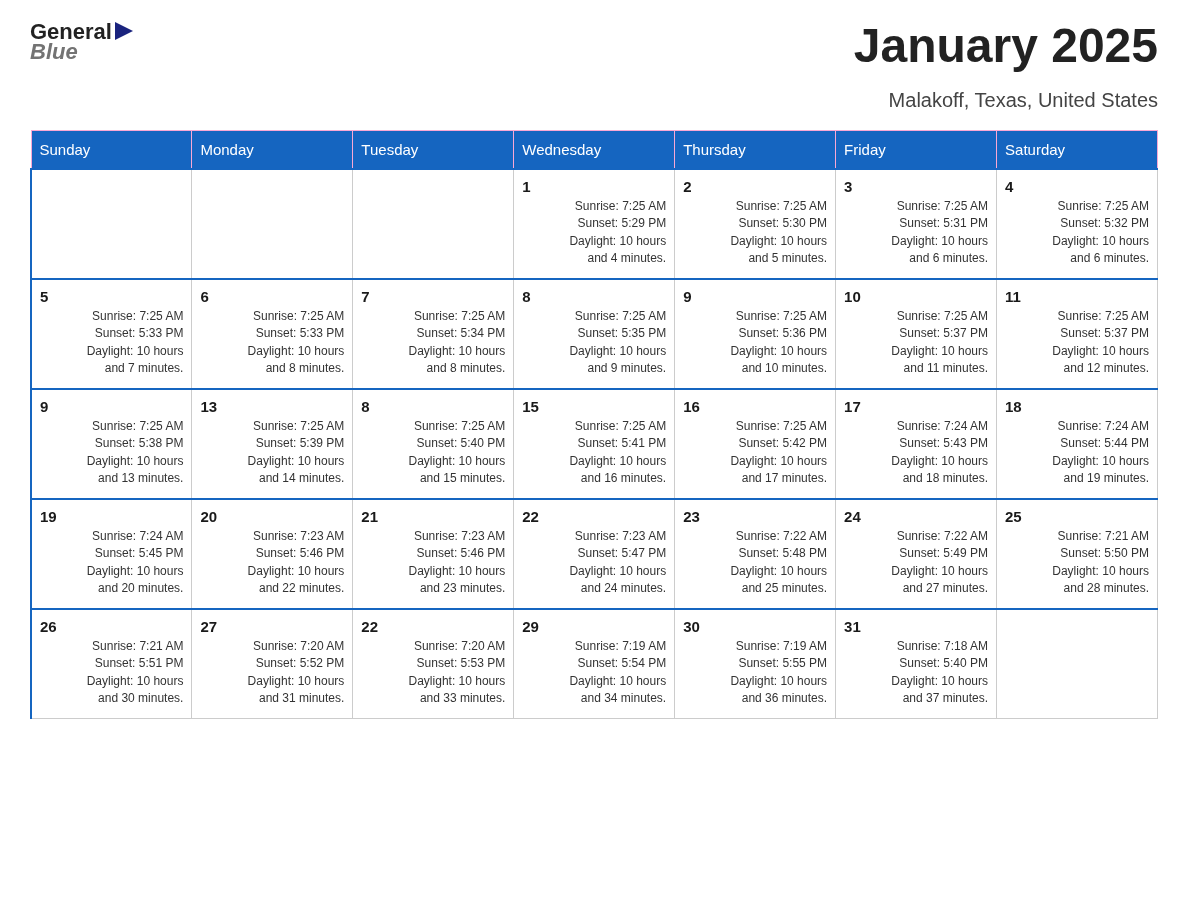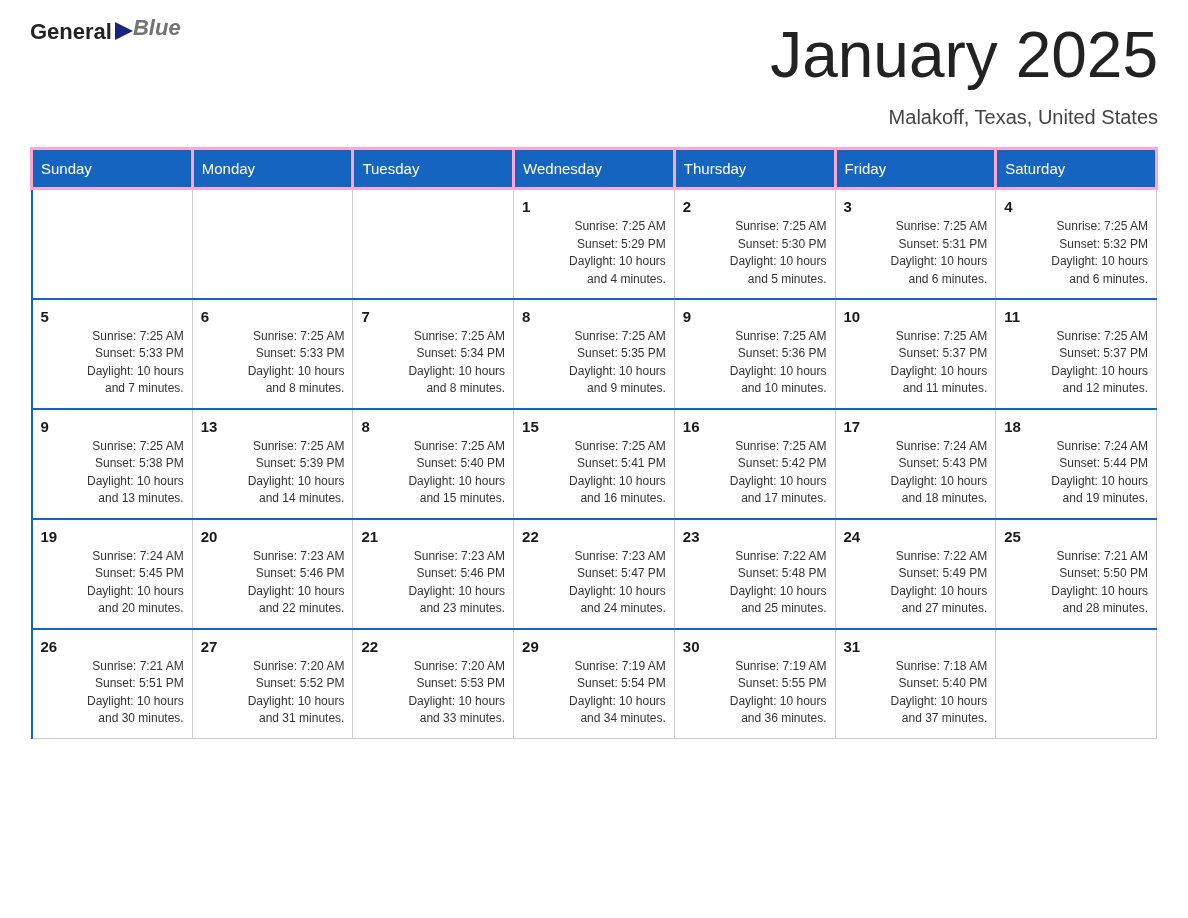--- a/index.html
+++ b/index.html
@@ -25,22 +25,22 @@
     .logo-text {
       font-size: 22px;
       font-weight: bold;
       color: #222;
       line-height: 1.1;
     }
     .title-block {
       text-align: right;
     }
     .calendar-title {
-      font-size: 64px;
-      font-weight: normal;
+      font-size: 48px;
+      font-weight: bold;
       color: #222;
       line-height: 1.1;
       text-align: center;
     }
     .calendar-subtitle {
       font-size: 20px;
       color: #444;
       margin-top: 16px;
     }
     table {
@@ -48,21 +48,21 @@
       border-collapse: collapse;
       table-layout: fixed;
     }
     thead tr th {
       background-color: #1565c0;
       color: #fff;
       padding: 10px 8px;
       font-size: 15px;
       font-weight: normal;
       text-align: left;
-      border: 3px solid #f9a8d4;
+      border: 1px solid #f9a8d4;
     }
     tbody tr td {
       vertical-align: top;
       border: 1px solid #ccc;
       padding: 8px 8px 10px 8px;
       font-size: 12.5px;
       color: #333;
       min-height: 90px;
       height: 110px;
     }
@@ -87,21 +87,21 @@
     }
     .empty-cell {
       background: #fff;
     }
   </style>
 </head>
 <body>
 
 <div class="header">
   <div class="logo">
-    <div style="display:flex; flex-direction:row; align-items:flex-start;">
+    <div style="display:flex; flex-direction:column; align-items:flex-start;">
       <div style="display:flex; align-items:center;">
         <span class="logo-text">General</span>
         <div style="display:inline-block; margin-left:3px; margin-top:2px;">
           <svg width="18" height="18" viewBox="0 0 18 18">
             <polygon points="0,0 18,9 0,18" fill="#1a237e"></polygon>
           </svg>
         </div>
       </div>
       <span class="logo-text" style="color:#737373; margin-top:-4px;font-style:italic;">Blue</span>
     </div>

